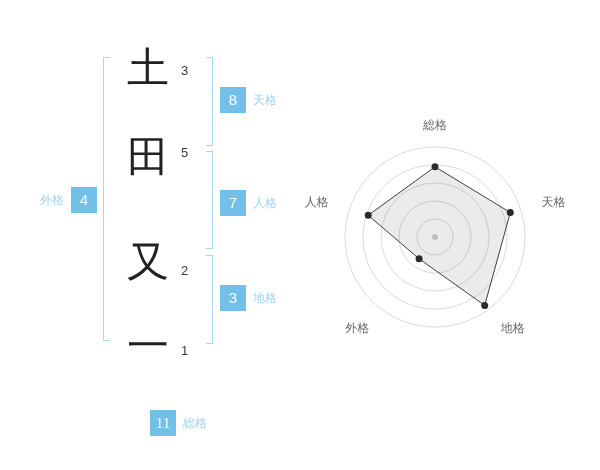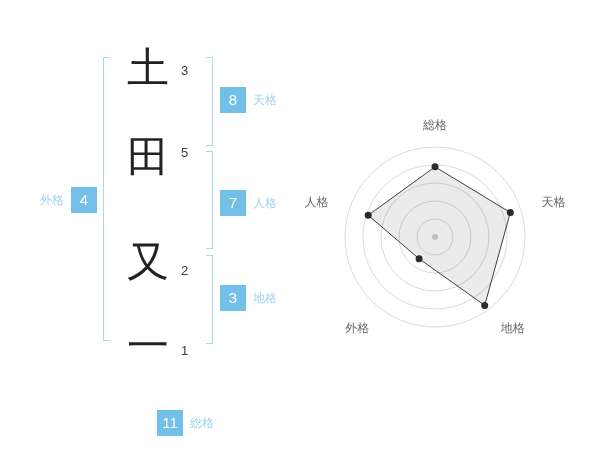--- a/index.html
+++ b/index.html
@@ -65,21 +65,21 @@
   <div class="fortune-row" style="left:220px;top:285px;">
     <span class="badge">3</span>
     <span class="badge-label">地格</span>
   </div>
 
   <div class="fortune-row" style="left:40px;top:187px;">
     <span class="badge-label">外格</span>
     <span class="badge">4</span>
   </div>
 
-  <div class="fortune-row" style="left:157px;top:410px;">
+  <div class="fortune-row" style="left:150px;top:410px;font-family:Liberation Serif, serif;">
     <span class="badge">11</span>
     <span class="badge-label">総格</span>
   </div>
 
   <svg class="radar" width="280" height="250" viewBox="0 0 280 250">
       <circle cx="135" cy="127" r="90.0" class="ring"></circle>
       <circle cx="135" cy="127" r="72.0" class="ring"></circle>
       <circle cx="135" cy="127" r="54.0" class="ring"></circle>
       <circle cx="135" cy="127" r="36.0" class="ring"></circle>
       <circle cx="135" cy="127" r="18.0" class="ring"></circle>

